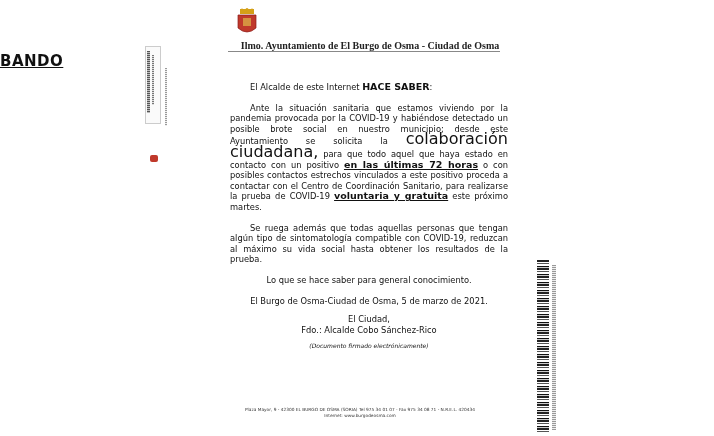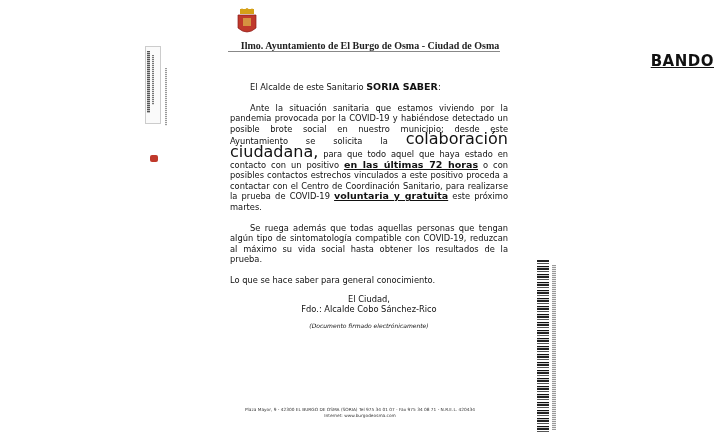--- a/index.html
+++ b/index.html
@@ -1,28 +1,28 @@
 <!DOCTYPE html>
 <html><head>
 <meta charset="utf-8">
 <style>
   html,body{margin:0;padding:0;background:#fff;}
   body{width:714px;height:436px;position:relative;overflow:hidden;font-family:"DejaVu Sans",sans-serif;color:#111;}
   .page{position:absolute;left:0;top:0;width:714px;height:436px;background:#fff;}
   .crest{position:absolute;left:236px;top:8px;width:22px;height:28px;}
   .header{position:absolute;left:240px;top:40px;width:260px;text-align:center;font-family:"Liberation Serif",serif;font-weight:bold;font-size:10px;color:#222;}
   .rule{position:absolute;left:228px;top:51px;width:272px;height:1px;background:#888;}
-  .title{position:absolute;left:0;width:714px;top:52px;text-align:right;font-weight:bold;font-size:15px;text-decoration:underline;letter-spacing:0.5px;}
+  .title{position:absolute;left:0;width:714px;top:52px;text-align:left;font-weight:bold;font-size:15px;text-decoration:underline;letter-spacing:0.5px;}
   .body{position:absolute;left:230px;top:82px;width:278px;font-size:8.3px;line-height:10.6px;text-align:justify;}
   .body p{margin:0 0 10px 0;}
   .ind{text-indent:20px;}
   .b{font-weight:bold;font-size:9.5px;}
   .bu{font-weight:bold;font-size:9.5px;text-decoration:underline;}
   .big{font-weight:normal;font-size:16px;}
-  .center{}
+  .center{text-align:center;}
   .sig{text-align:center;margin-top:-2px;}
   .note{text-align:center;font-style:italic;font-size:6px;margin-top:6px;}
   .footer{position:absolute;left:180px;top:407px;width:360px;text-align:center;font-size:4.3px;line-height:6px;color:#333;}
   .sidestrip{position:absolute;left:145px;top:46px;width:14px;height:76px;border:1px solid #ccc;background:#fafafa;}
   .sidestrip .t{position:absolute;left:1px;top:4px;width:3px;height:62px;background:repeating-linear-gradient(#555 0 1px,#bbb 1px 2px);}
   .sidestrip .t2{position:absolute;left:6px;top:8px;width:2px;height:50px;background:repeating-linear-gradient(#777 0 1px,#ddd 1px 2px);}
   .sidestamp{position:absolute;left:150px;top:155px;width:8px;height:7px;background:#c0392b;border-radius:2px;}
   .sidetext{position:absolute;left:165px;top:68px;width:2px;height:58px;background:repeating-linear-gradient(#999 0 1px,#eee 1px 2px);}
   .barcode{position:absolute;left:537px;top:260px;width:12px;height:172px;background:repeating-linear-gradient(#222 0 2px,#fff 2px 3px,#555 3px 4px,#fff 4px 6px,#111 6px 7px,#ccc 7px 8px);}
   .bartext{position:absolute;left:552px;top:265px;width:4px;height:165px;background:repeating-linear-gradient(#999 0 1px,#eee 1px 2px);}
@@ -39,29 +39,30 @@
       <circle cx="16" cy="2" r="1.5" fill="#d4a017"></circle>
     <path d="M2 7 H20 V20 Q11 28 2 20 Z" fill="#c0392b" stroke="#8b1a1a" stroke-width="0.7"></path>
     <rect x="7" y="10" width="8" height="8" fill="#e0b84a" opacity="0.7"></rect>
   </svg>
 
   <div class="header">Ilmo. Ayuntamiento de El Burgo de Osma - Ciudad de Osma</div>
   <div class="rule"></div>
   <div class="title">BANDO</div>
 
   <div class="body">
-    <p class="ind"><span>El Alcalde de este Sanitario </span><span class="b">SORIA SABER</span><span>:</span></p>
+    <p class="ind"><span>El Alcalde de este Internet </span><span class="b">HACE SABER</span><span>:</span></p>
 
     <p class="ind"><span>Ante la situación sanitaria que estamos viviendo por la pandemia provocada por la COVID-19 y habiéndose detectado un posible brote social en nuestro municipio;  desde este Ayuntamiento se solicita la </span><span class="big">colaboración ciudadana,</span><span> para que todo aquel que haya estado en contacto con un positivo </span><span class="bu">en las últimas 72 horas</span><span> o con posibles contactos estrechos vinculados a este positivo proceda a contactar con el Centro de Coordinación Sanitario, para realizarse la  prueba de COVID-19 </span><span class="bu">voluntaria y gratuita</span><span> este próximo martes.</span></p>
 
 
     <p class="ind">Se ruega además que todas aquellas personas que tengan algún tipo de sintomatología compatible con COVID-19, reduzcan al máximo su vida social hasta obtener los resultados de la prueba.</p>
 
     <p class="center">Lo que se hace saber para general conocimiento.</p>
 
+    <p class="center">El Burgo de Osma-Ciudad de Osma, 5 de marzo de 2021.</p>
 
     <div class="sig">
       <div>El Ciudad,</div>
       <div>Fdo.: Alcalde Cobo Sánchez-Rico</div>
       <div class="note">(Documento firmado electrónicamente)</div>
     </div>
   </div>
 
   <div class="footer">
     <div>Plaza Mayor, 9 - 42300 EL BURGO DE OSMA (SORIA) Tel 975 34 01 07 - Fax 975 34 08 71 - N.R.E.L. 420434</div>

